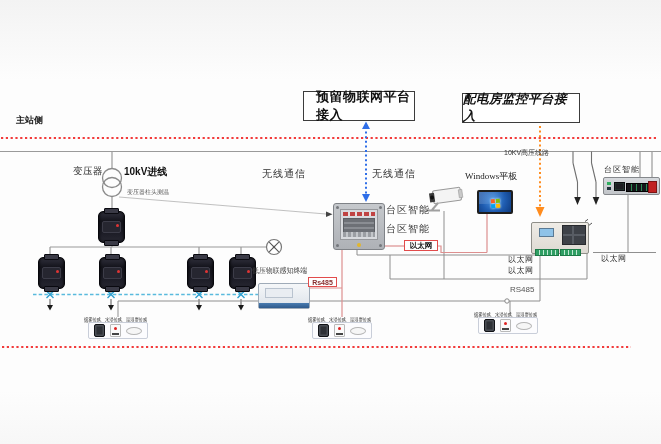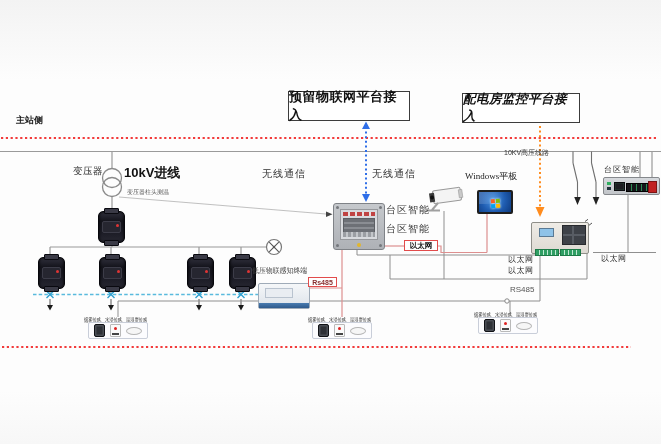--- a/index.html
+++ b/index.html
@@ -203,26 +203,26 @@
 
     <g>
       <path d="M577,246 L586,229" stroke="#1a1a1a" stroke-width="1.8" fill="none"></path>
       <circle cx="577" cy="246.5" r="2.8" fill="#111"></circle>
       <path d="M588,226 l4,-3 M585,221.5 l3,-2.2" stroke="#555" stroke-width="1" fill="none"></path>
     </g>
   </svg>
 
   <div class="lbl z3" style="left:16px;top:116px;font-size:9px;font-weight:bold;color:#1a1a1a;">主站侧</div>
 
-  <div class="acc-box" style="left:288px;top:91px;width:122px;height:30px;">预留物联网平台接入</div>
+  <div class="acc-box" style="left:303px;top:91px;width:112px;height:30px;padding-left:12px;">预留物联网平台接入</div>
 
   <div class="acc-box" style="left:462px;top:93px;width:118px;height:30px;font-size:12.5px;font-style:italic;">配电房监控平台接入</div>
 
   <div class="lbl z3" style="left:73px;top:166px;font-size:9.5px;letter-spacing:.5px;">变压器</div>
-  <div class="lbl z3" style="left:124px;top:166px;font-size:13px;font-weight:600;color:#111;">10kV进线</div>
+  <div class="lbl z3" style="left:124px;top:166px;font-size:10px;font-weight:600;color:#111;">10kV进线</div>
   <div class="lbl z3" style="left:127px;top:189px;font-size:6px;color:#555;">变压器柱头测温</div>
   <div class="lbl z3" style="left:504px;top:149px;font-size:7px;color:#333;">10KV高压线路</div>
 
   <div class="lbl z3" style="left:262px;top:168px;font-size:10px;letter-spacing:1px;color:#2f2f2f;">无线通信</div>
   <div class="lbl z3" style="left:372px;top:168px;font-size:10px;letter-spacing:1px;color:#2f2f2f;">无线通信</div>
 
   <div class="sw" style="left:98px;top:211px;">
       <span class="band"></span>
       <span class="led"></span>
     </div>

